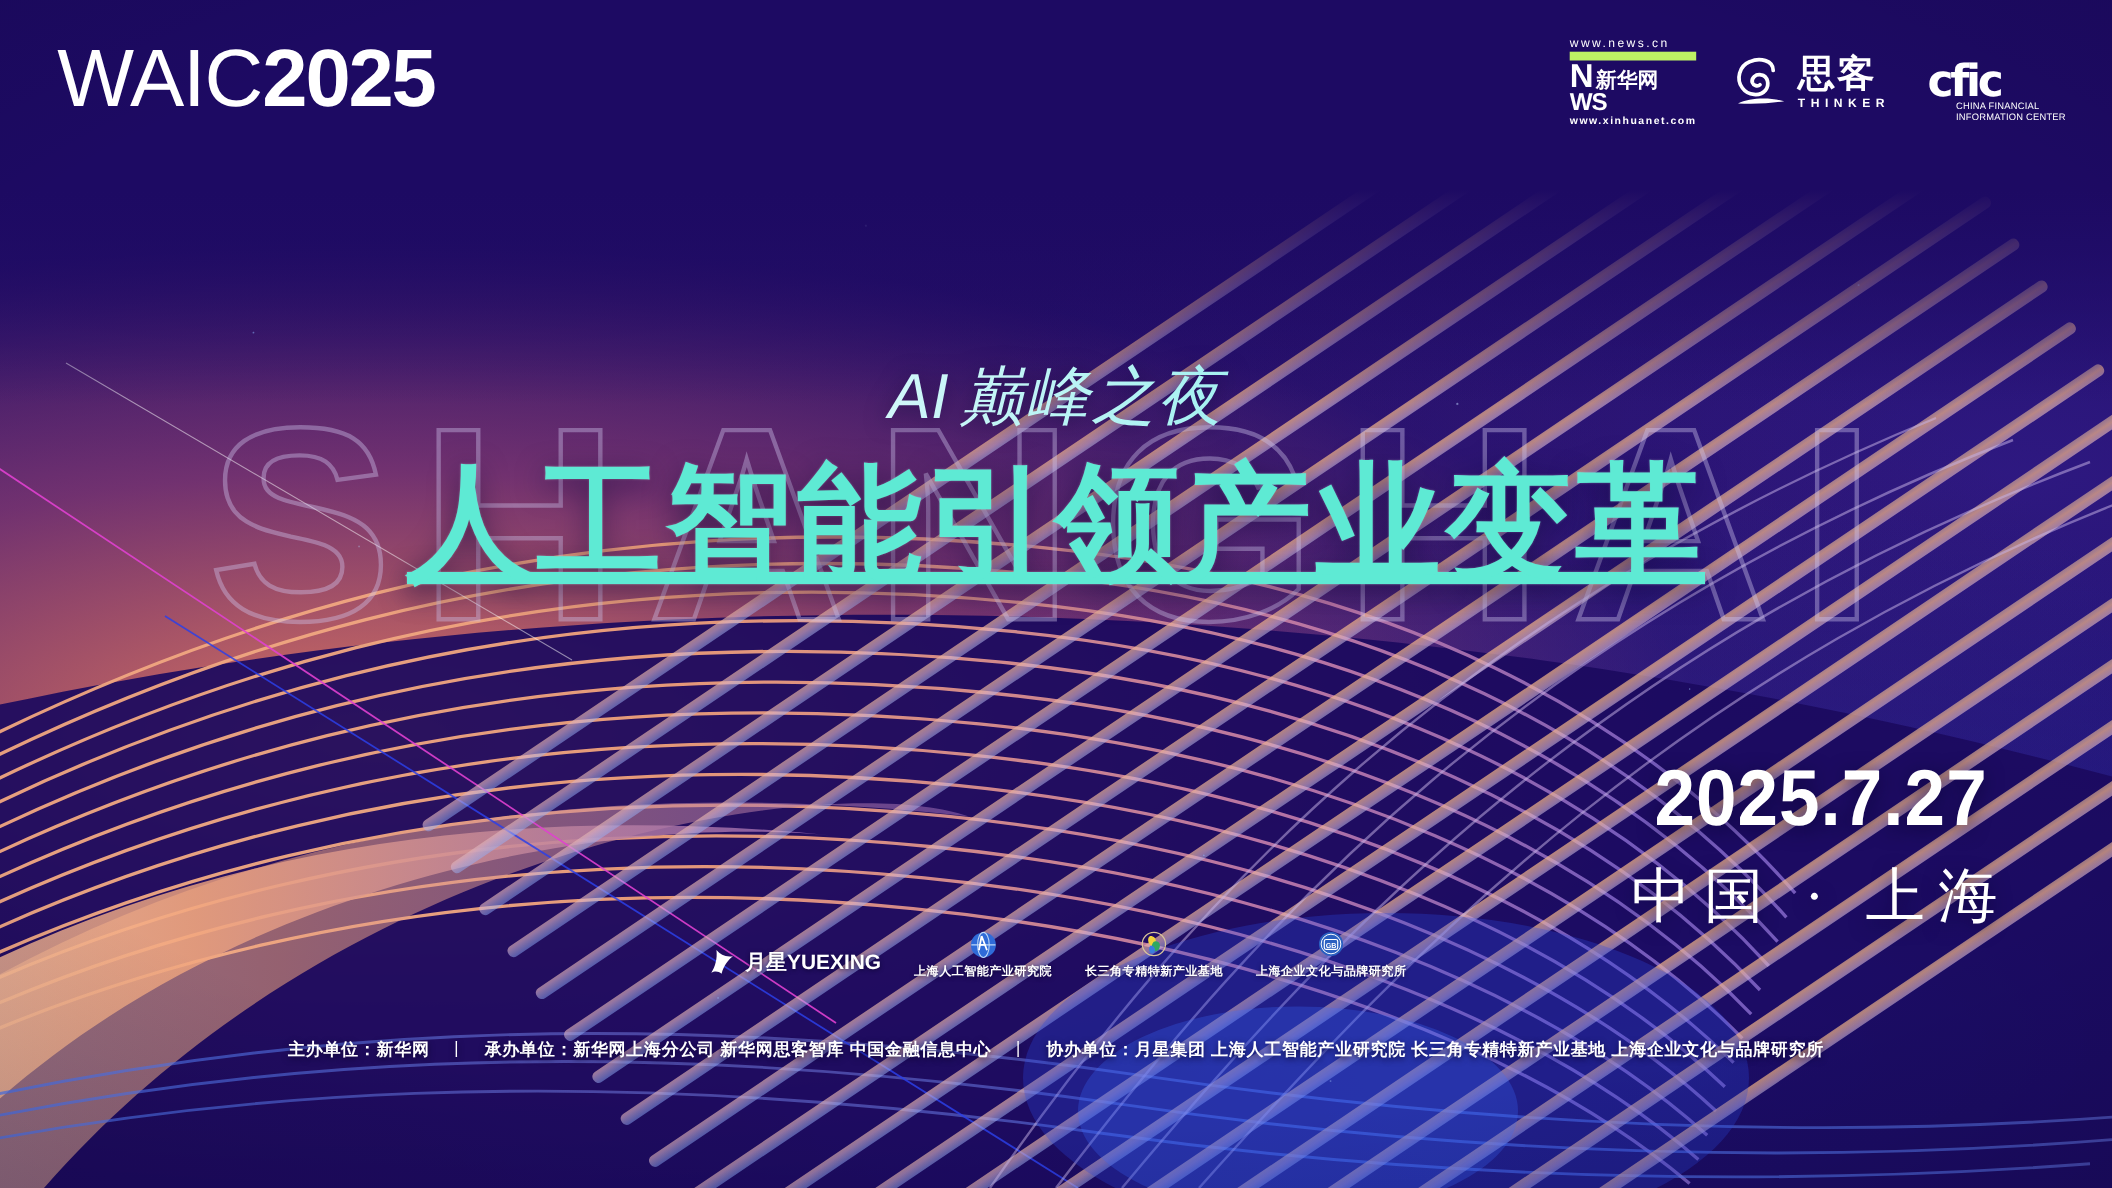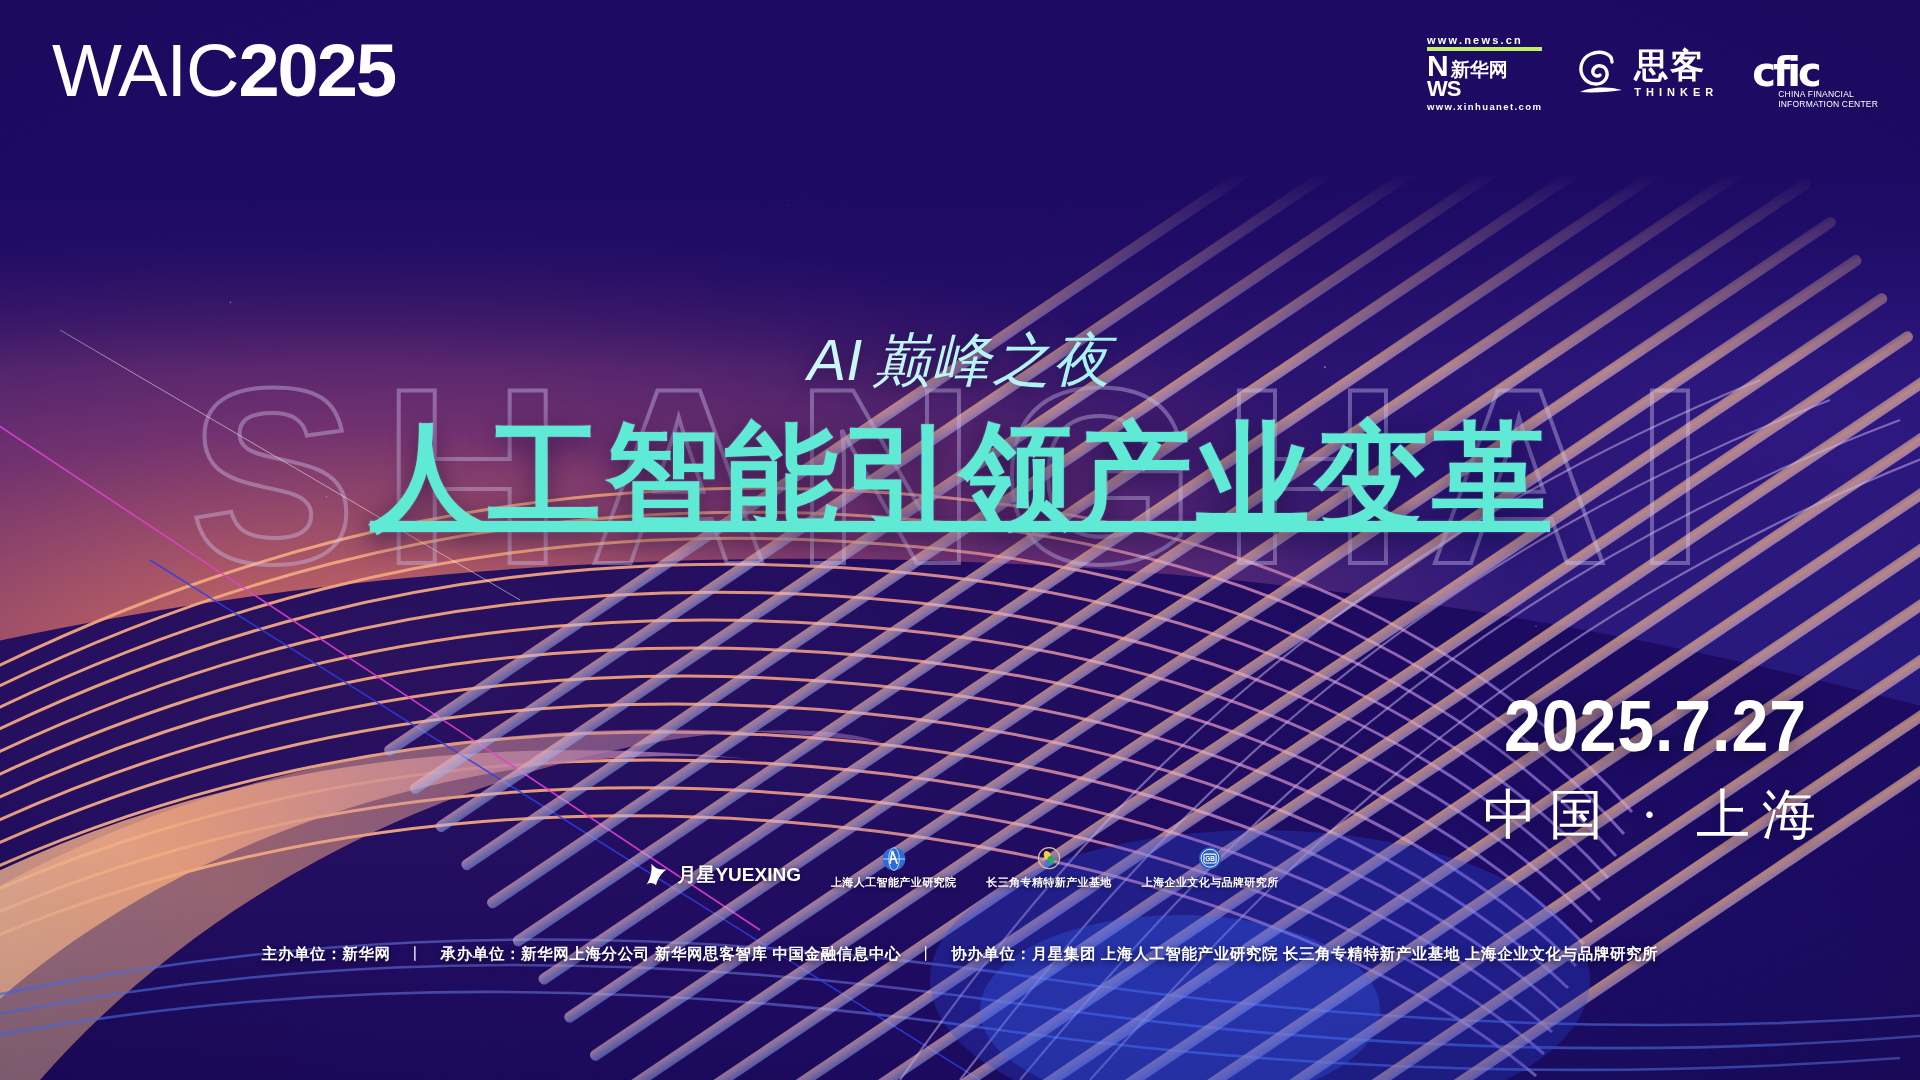--- a/index.html
+++ b/index.html
@@ -89,21 +89,21 @@
   .waic{
     position:absolute;left:52px;top:34px;
     font-size:74px;font-weight:300;letter-spacing:-1px;color:#fff;
     font-family:"Liberation Sans","DejaVu Sans",sans-serif;
     line-height:1;
   }
   .waic .yr{font-weight:700;letter-spacing:-2px;}
   .logos{position:absolute;right:42px;top:34px;display:flex;align-items:center;gap:34px;}
 
   .lg-xinhua{position:relative;color:#fff;text-align:left;}
-  .lg-xinhua .url-top{font-size:11px;letter-spacing:2.2px;font-weight:700;border-bottom:4px solid #bef264;padding-bottom:1px;}
+  .lg-xinhua .url-top{font-size:11px;letter-spacing:2.2px;font-weight:400;border-bottom:8px solid #bef264;padding-bottom:1px;}
   .lg-xinhua .mid{display:flex;align-items:flex-end;gap:3px;margin-top:2px;}
   .lg-xinhua .nws{font-size:30px;font-weight:800;line-height:.88;letter-spacing:-1px;}
   .lg-xinhua .cn{font-size:19px;font-weight:700;line-height:1;letter-spacing:0;}
   .lg-xinhua .url-bot{font-size:9.5px;letter-spacing:1.4px;font-weight:700;margin-top:2px;}
 
   .lg-thinker{display:flex;align-items:center;gap:8px;color:#fff;}
   .lg-thinker .mark{width:50px;height:50px;}
   .lg-thinker .cn{font-size:34px;font-weight:700;letter-spacing:2px;line-height:1;}
   .lg-thinker .en{font-size:11px;letter-spacing:5px;font-weight:700;margin-top:4px;}
 

